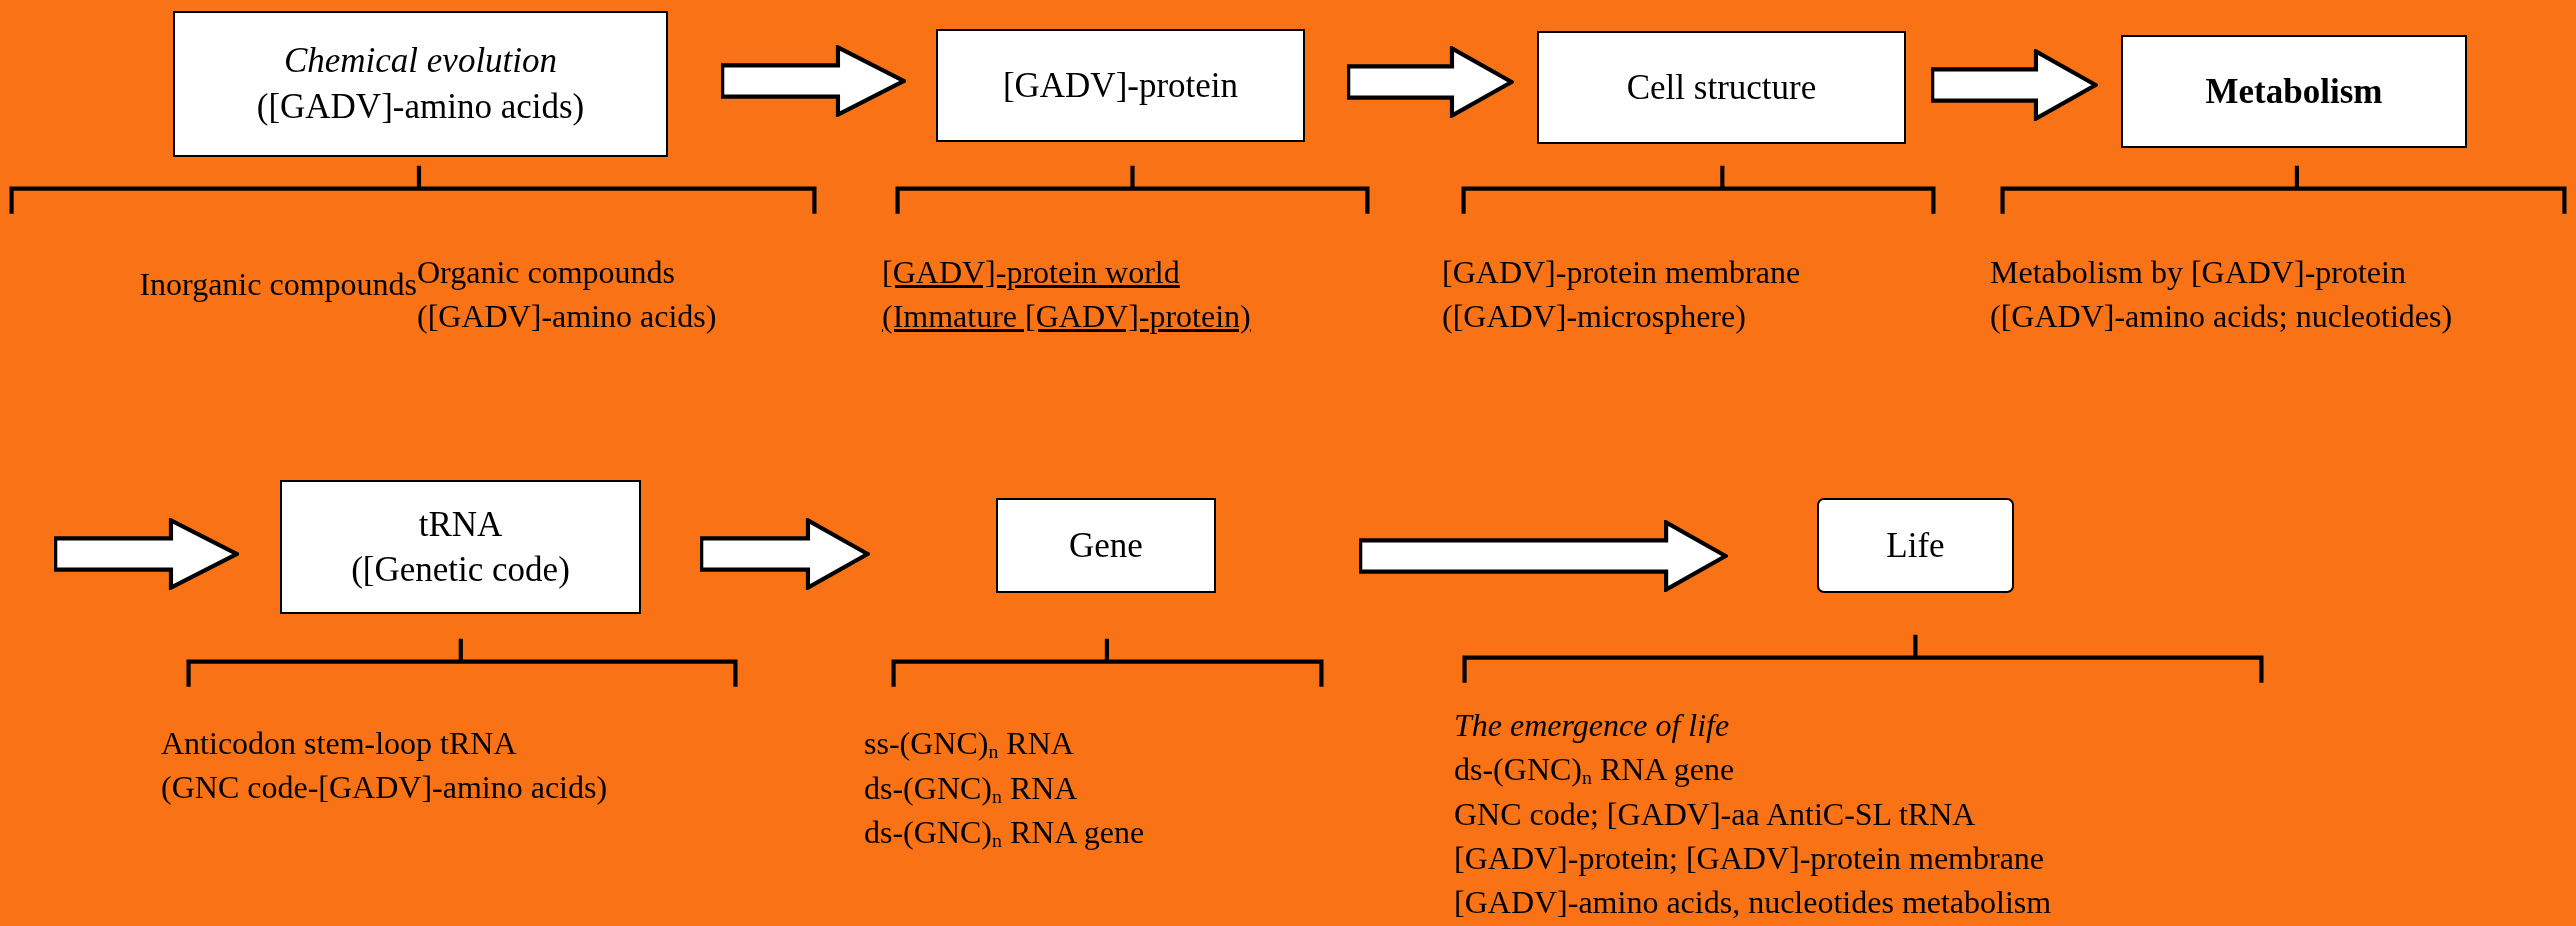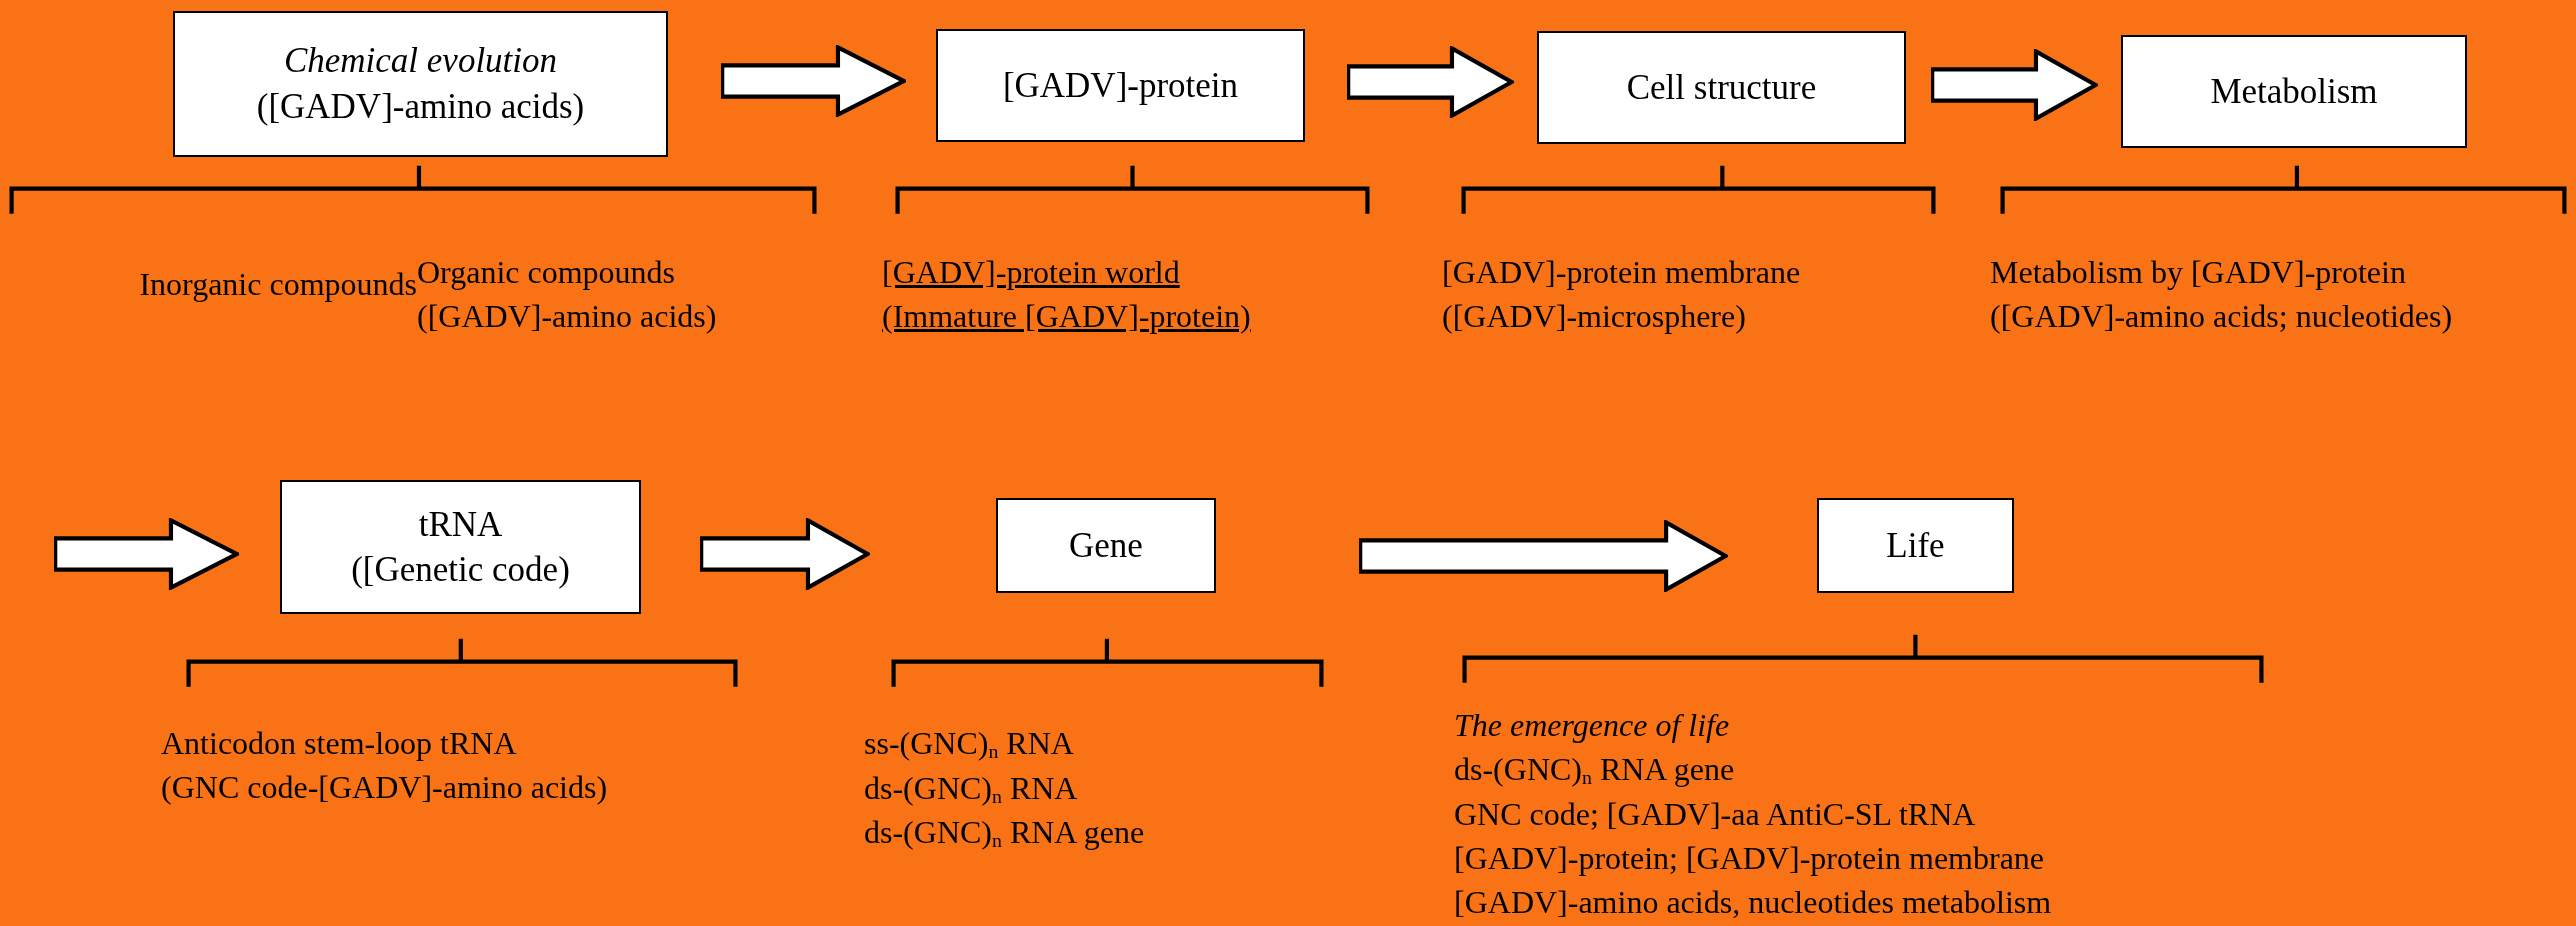--- a/index.html
+++ b/index.html
@@ -78,21 +78,21 @@
   <div class="box" style="left:1537px;top:31px;width:369px;height:113px;text-align:center;">
     <span class="ln">Cell structure</span>
   </div>
 
   <div class="arrow" style="left:1931px;top:49px;width:167px;height:72px;">
     <svg viewBox="0 0 280 120" preserveAspectRatio="none" aria-hidden="true">
       <path d="M2,34 L176,34 L176,4 L276,60 L176,116 L176,86 L2,86 Z" fill="#ffffff" stroke="#000000" stroke-width="7"></path>
     </svg>
   </div>
 
-  <div class="box" style="left:2121px;top:35px;width:346px;height:113px;">
+  <div class="box" style="left:2121px;top:35px;width:346px;height:113px;font-weight:bold;">
     <span class="ln">Metabolism</span>
   </div>
 
   <div class="brace" style="left:8.3px;top:179px;width:810px;height:36px;">
     <svg viewBox="0 0 1360 60" preserveAspectRatio="none" aria-hidden="true">
       <path d="M6,58 L6,16 L1354,16 L1354,58 M690,16 L690,-22" fill="none" stroke="#000000" stroke-width="7"></path>
     </svg>
   </div>
 
   <div class="brace" style="left:894px;top:179px;width:477px;height:36px;">
@@ -157,21 +157,21 @@
   <div class="box" style="left:996px;top:498px;width:220px;height:95px;">
     <span class="ln">Gene</span>
   </div>
 
   <div class="arrow" style="left:1359px;top:520px;width:369px;height:72px;">
     <svg viewBox="0 0 620 120" preserveAspectRatio="none" aria-hidden="true">
       <path d="M2,34 L516,34 L516,4 L616,60 L516,116 L516,86 L2,86 Z" fill="#ffffff" stroke="#000000" stroke-width="7"></path>
     </svg>
   </div>
 
-  <div class="box" style="left:1817px;top:498px;width:197px;height:95px;">
+  <div class="box" style="left:1817px;top:498px;width:197px;height:95px;border-radius:7px;">
     <span class="ln">Life</span>
   </div>
 
   <div class="brace" style="left:185px;top:652px;width:554px;height:36px;">
     <svg viewBox="0 0 930 60" preserveAspectRatio="none" aria-hidden="true">
       <path d="M6,58 L6,16 L924,16 L924,58 M463,16 L463,-22" fill="none" stroke="#000000" stroke-width="7"></path>
     </svg>
   </div>
 
   <div class="brace" style="left:890px;top:652px;width:435px;height:36px;">

